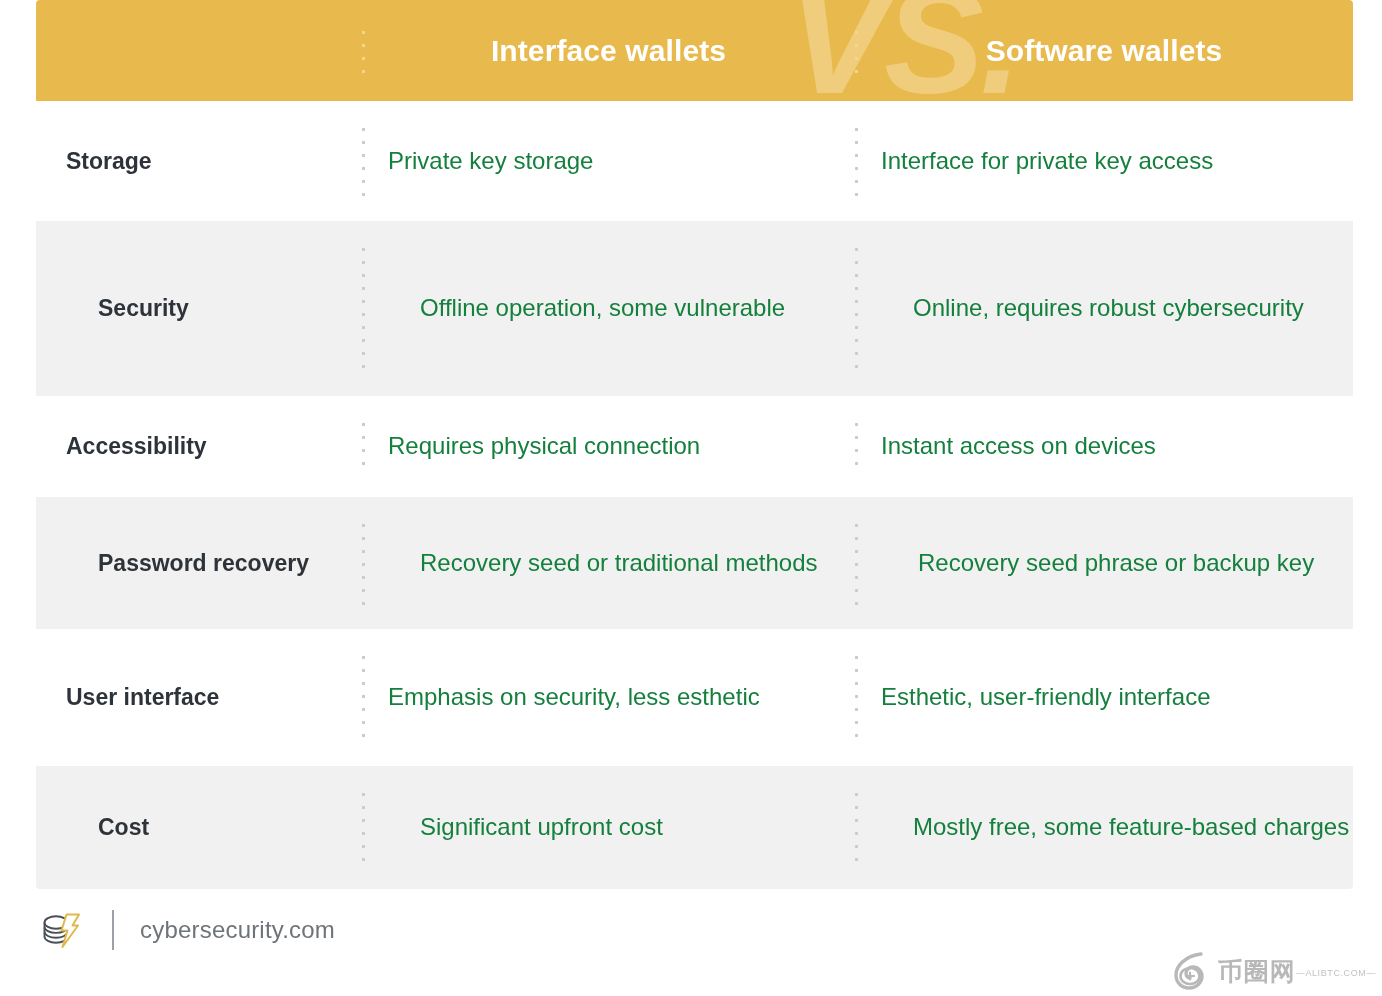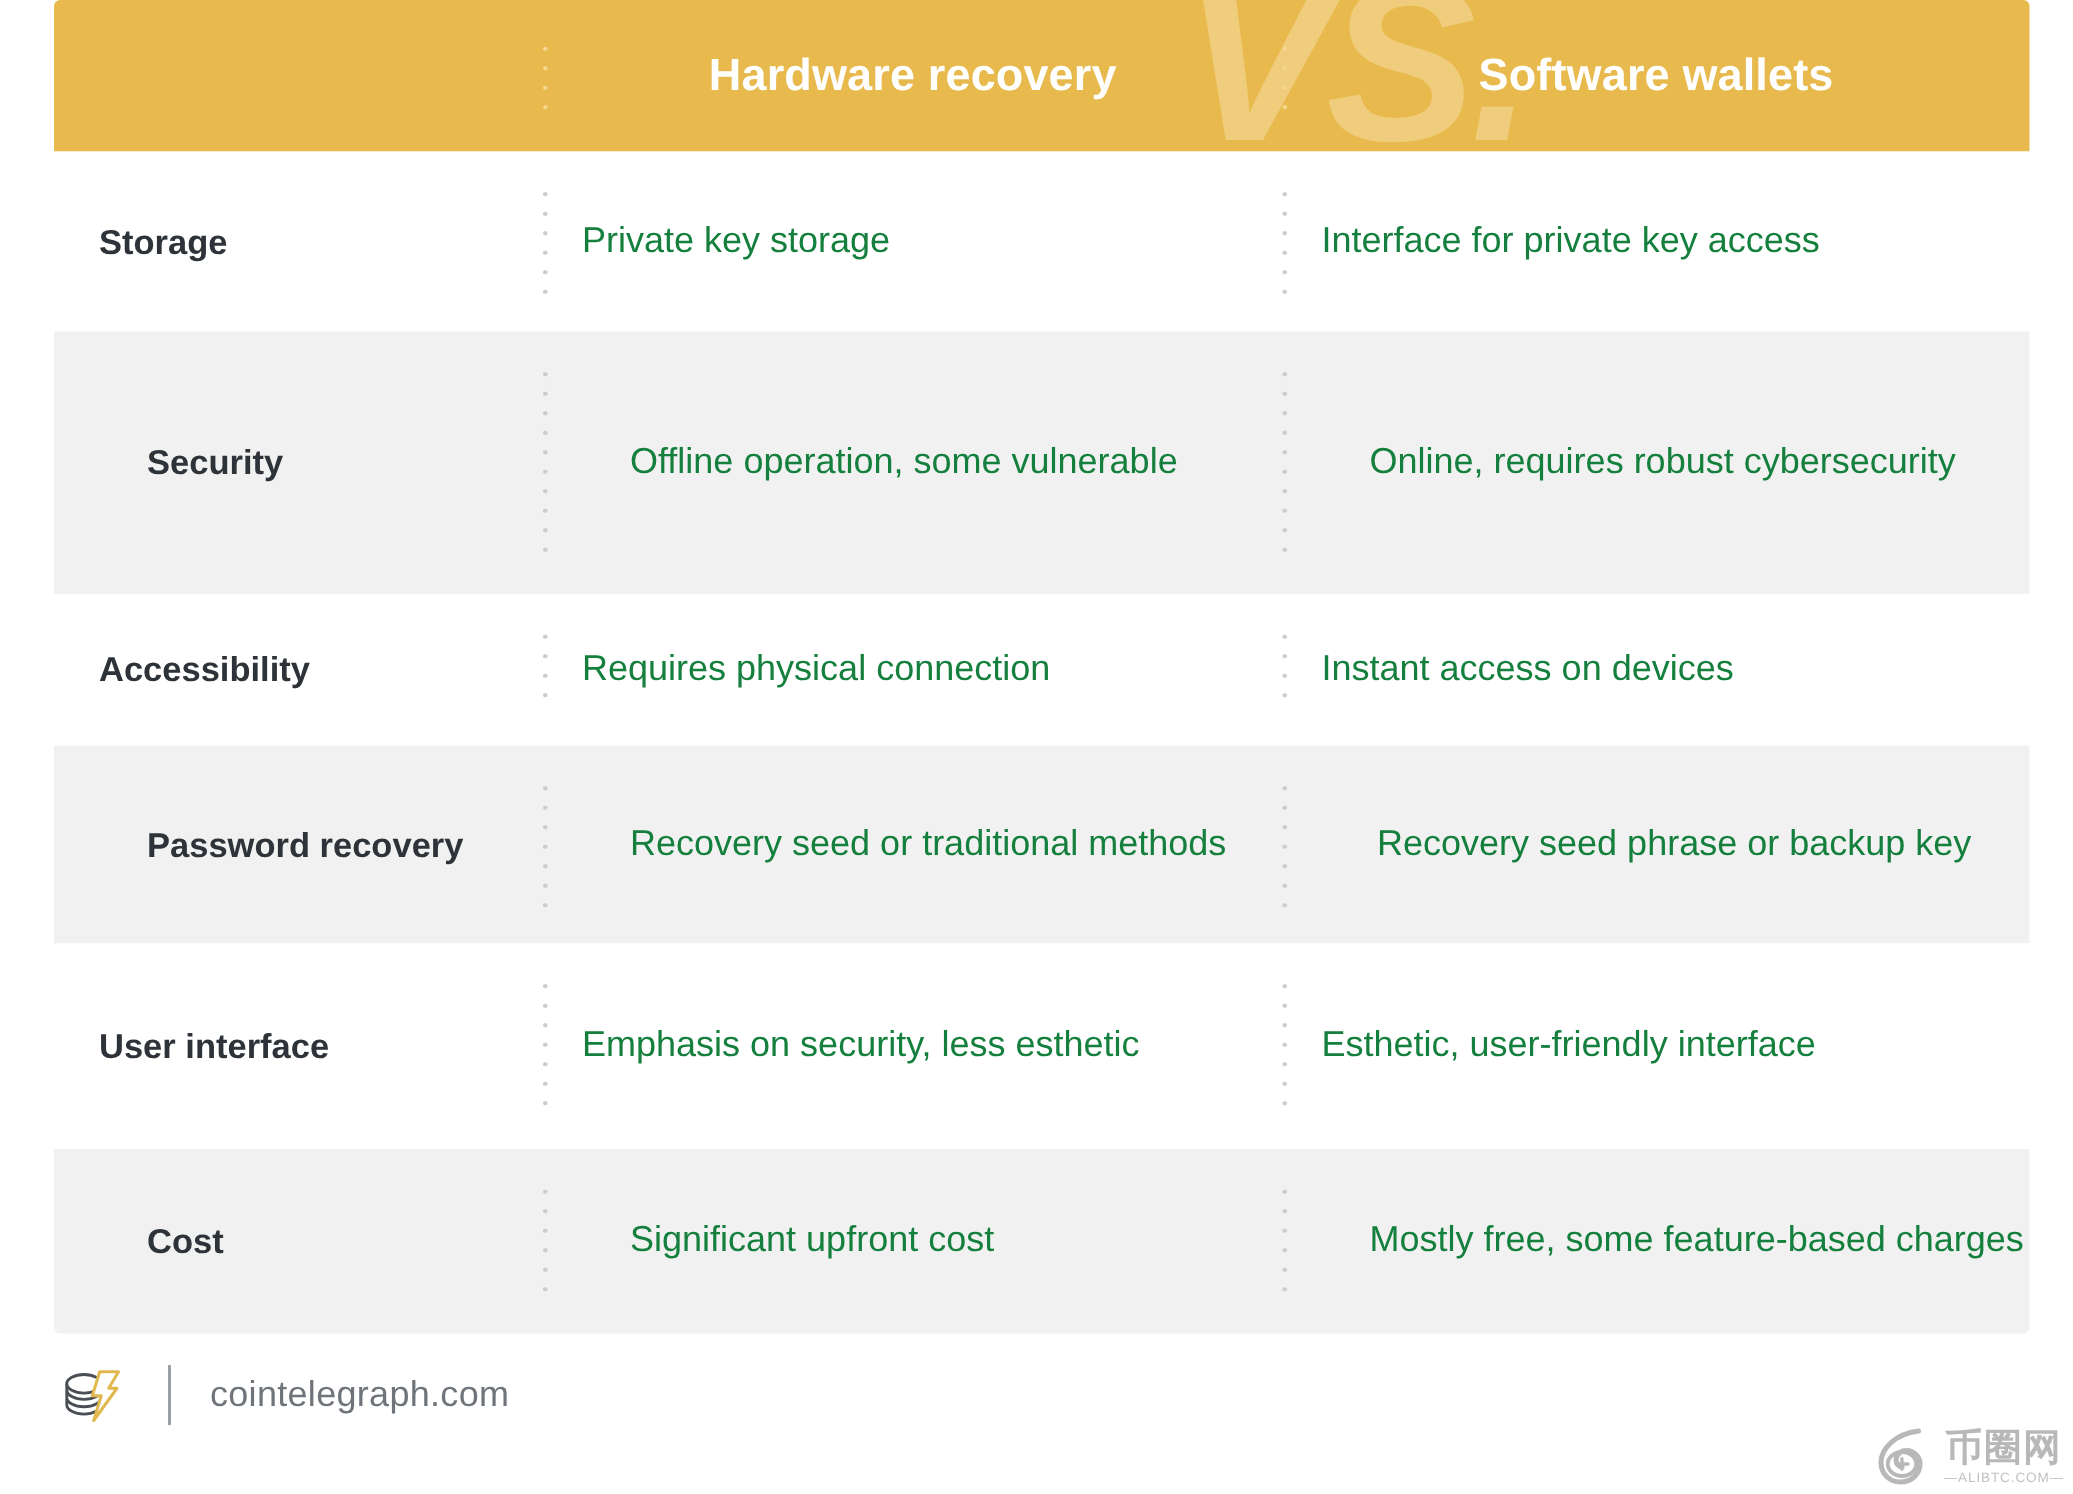--- a/index.html
+++ b/index.html
@@ -134,21 +134,21 @@
   
   .corner-watermark {
     position: absolute;
     right: 6px;
     bottom: 4px;
     display: flex;
     align-items: center;
     opacity: 0.62;
   }
   .cw-mark { width: 44px; height: 42px; display: block; }
-  .cw-text { margin-left: 3px; display: flex; flex-direction: column; align-items: center; }
+  .cw-text { margin-left: 3px; display: flex; flex-direction: row; align-items: center; }
   .cw-cn {
     font-size: 25px;
     font-weight: 700;
     color: #8e8e8e;
     letter-spacing: 1px;
     line-height: 1;
     font-family: "DejaVu Sans", sans-serif;
   }
   .cw-en {
     font-size: 9px;
@@ -162,21 +162,21 @@
 <body>
 
 <div class="table">
 
   <div class="thead">
     <div class="vs-watermark">VS.</div>
     <div class="divider d1"></div>
     <div class="divider d2"></div>
 
     <div class="th col-label"></div>
-    <div class="th col-a">Hardware recovery</div>
+    <div class="th col-a">Interface wallets</div>
     <div class="th col-b">Software wallets</div>
   </div>
 
   <div id="rows-container">
       <div class="trow" style="height: 120px;">
         <div class="divider d1"></div>
         <div class="divider d2"></div>
         <div class="td label col-label">Storage</div>
         <div class="td col-a">Private key storage</div>
         <div class="td col-b">Interface for private key access</div>
@@ -225,21 +225,21 @@
       <g fill="none" stroke="#4a4f55" stroke-width="1.9">
         <ellipse cx="20" cy="16.5" rx="11.5" ry="6.2"></ellipse>
         <path d="M8.5 16.5v4.2c0 3.4 5.1 6.2 11.5 6.2s11.5-2.8 11.5-6.2v-4.2"></path>
         <path d="M8.5 21.4v4.2c0 3.4 5.1 6.2 11.5 6.2s11.5-2.8 11.5-6.2v-4.2"></path>
         <path d="M8.5 26.3v4.2c0 3.4 5.1 6.2 11.5 6.2s11.5-2.8 11.5-6.2v-4.2"></path>
       </g>
       <path d="M30.5 8.5 L43 8.5 L36.5 19.5 L42 19.5 L26.5 41 L31.5 24.5 L25.5 24.5 Z" fill="#ffffff" stroke="#e0b84e" stroke-width="2" stroke-linejoin="round"></path>
     </svg>
   </span>
   <span class="footer-sep"></span>
-  <span class="footer-url">cointelegraph.com</span>
+  <span class="footer-url">cybersecurity.com</span>
 </div>
 
 <div class="corner-watermark">
   <span>
     <svg class="cw-mark" viewBox="0 0 44 42" aria-hidden="true">
       <path d="M30 4 C14 6 5 16 5 25 c0 8 6 13 13 13 c8 0 13-6 13-12 c0-5-4-9-9-9 c-4 0-7 3-7 6 c0 3 2 5 4 5" fill="none" stroke="#8e8e8e" stroke-width="3.4" stroke-linecap="round"></path>
       <ellipse cx="19" cy="26" rx="9.5" ry="8" fill="none" stroke="#8e8e8e" stroke-width="2.6"></ellipse>
       <path d="M15 26 l8 0 M19 22.5 l0 7" stroke="#8e8e8e" stroke-width="2.2" stroke-linecap="round"></path>
     </svg>
   </span>

